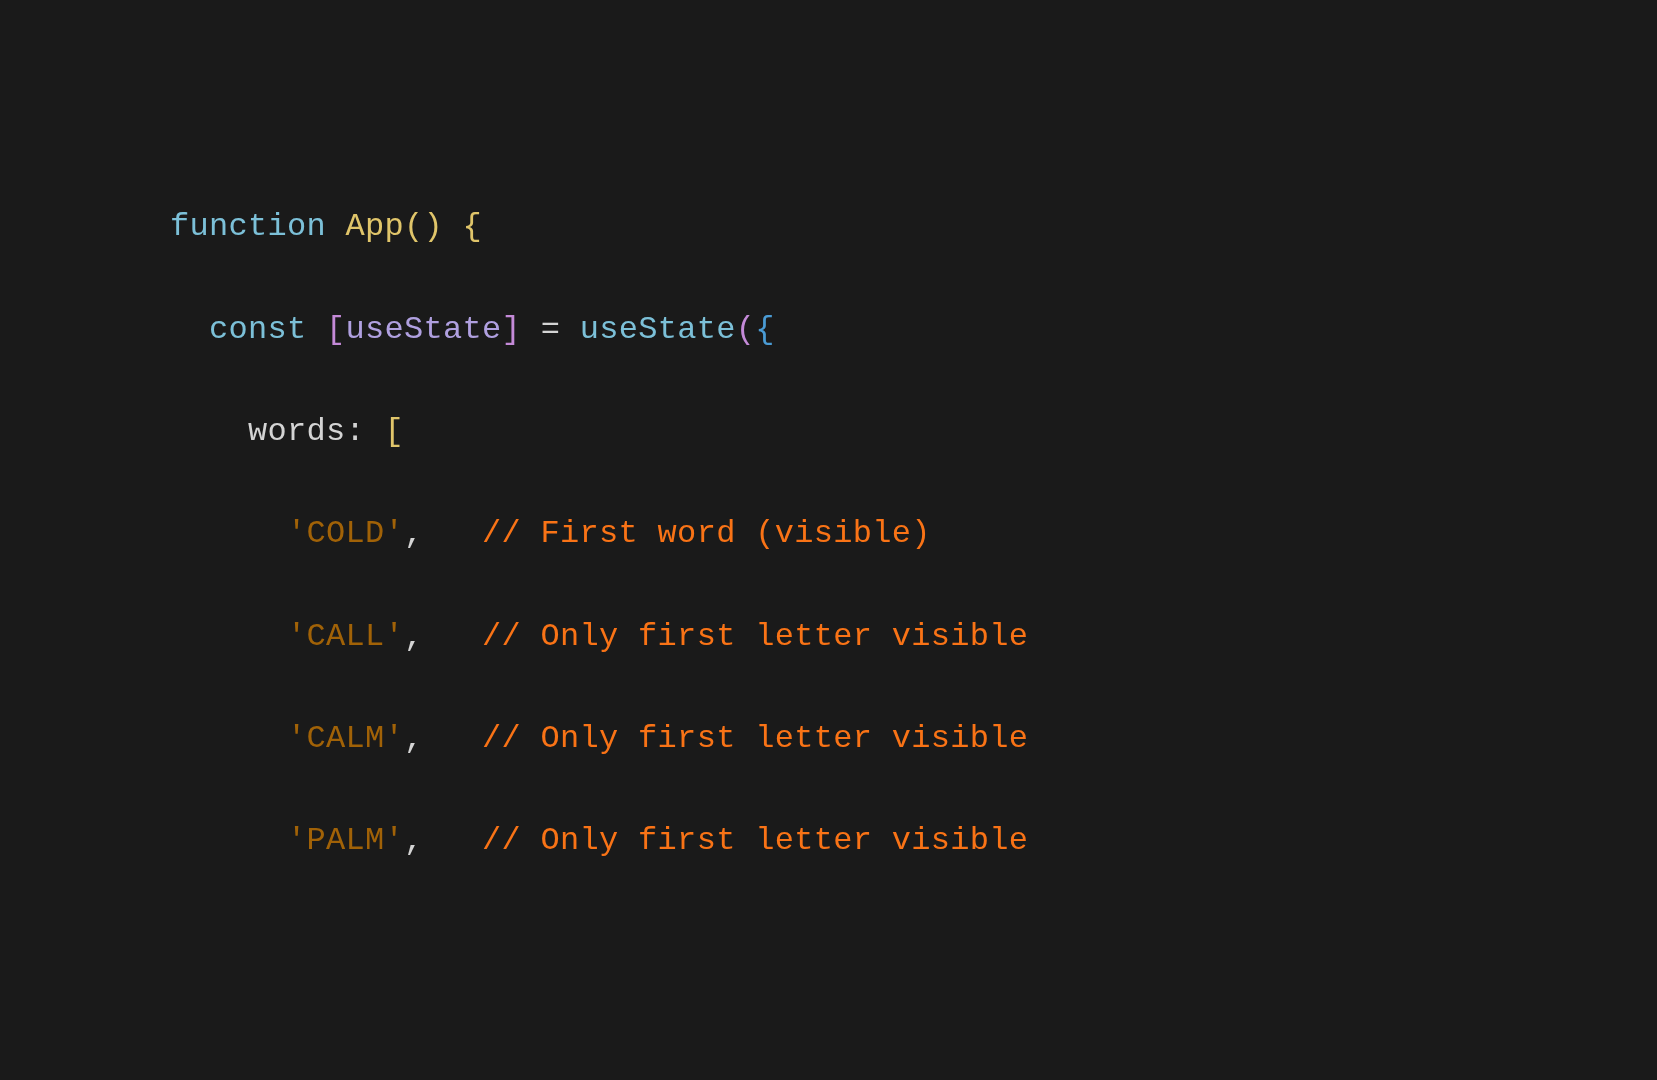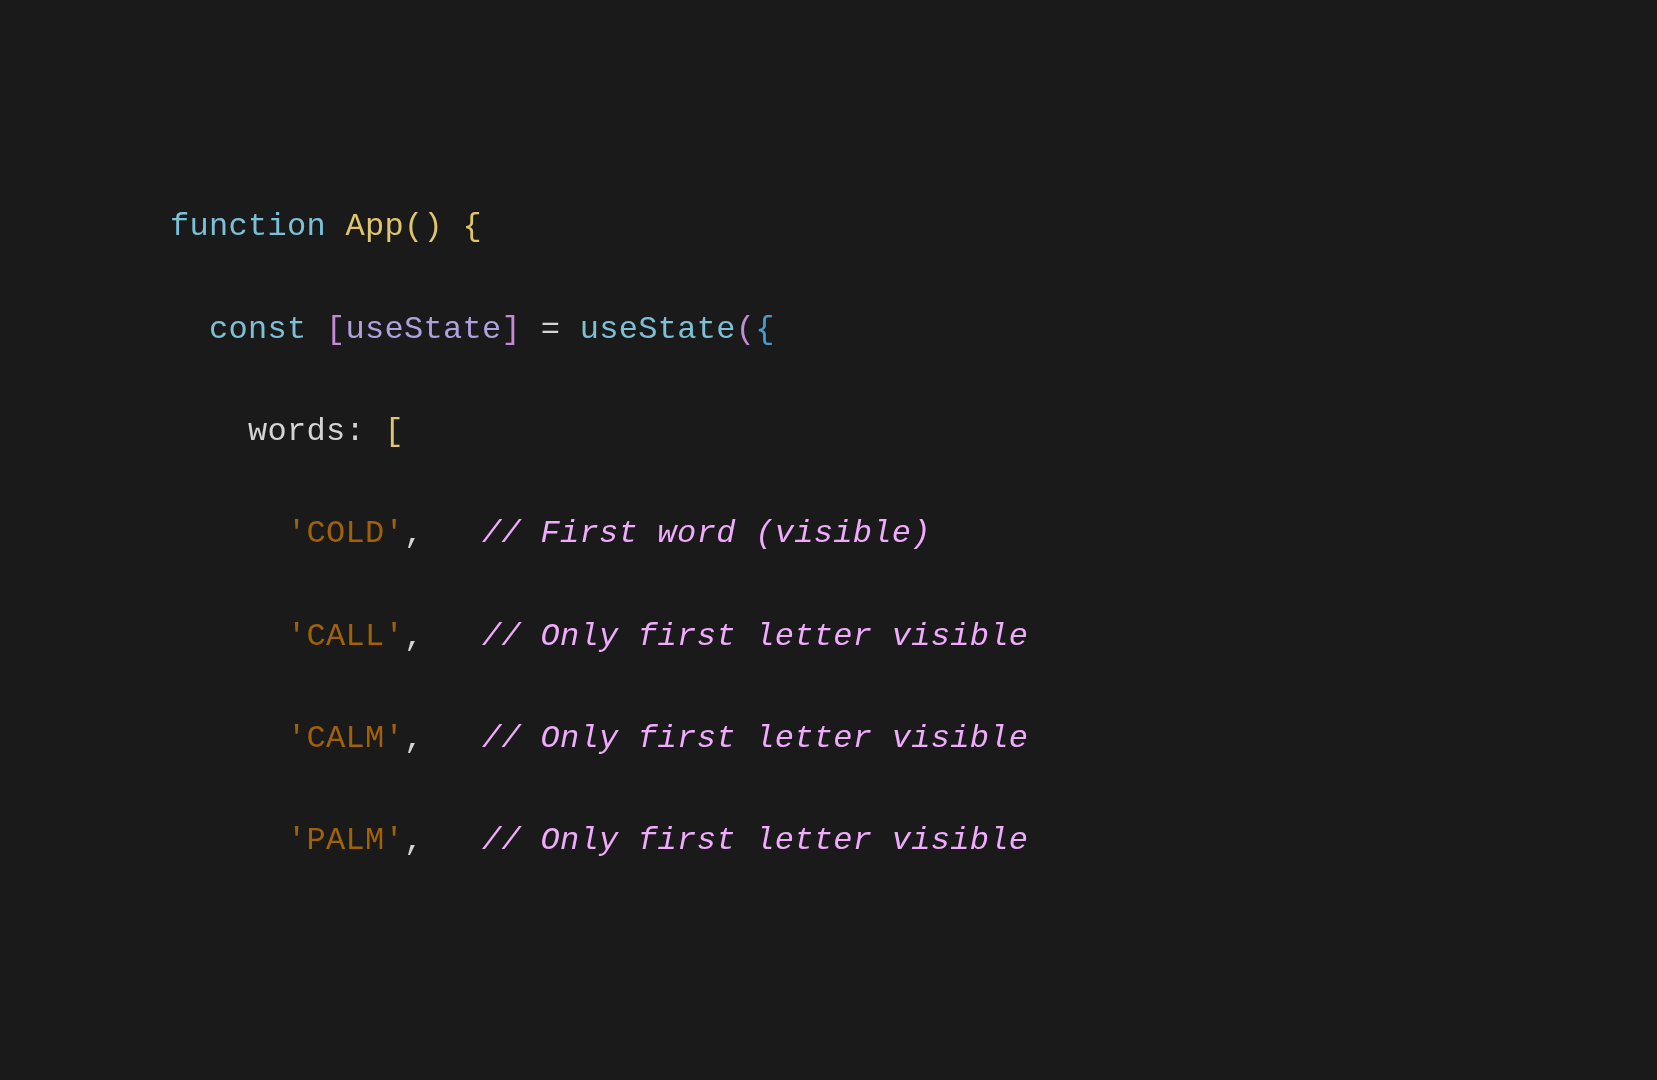--- a/index.html
+++ b/index.html
@@ -33,21 +33,21 @@
     .var-name { color: #b0a0e0; }
     .equals { color: #d4d4d4; }
     .fn-call { color: #7cc0d8; }
     .paren-purple { color: #c48ad8; }
     .brace-blue { color: #4a9bd4; }
     .prop-name { color: #d4d4d4; margin-top: 40px; }
     .colon { color: #d4d4d4; }
     .bracket-yellow { color: #e0c56a; }
     .string { color: #a16207; }
     .comma { color: #d4d4d4; }
-    .comment { color: #f0abfc; font-style: italic; }
+    .comment { color: #f97316; }
   </style>
 </head>
 <body>
 
 <div class="code-container">
 <span class="line"><span class="kw-function">function</span> <span class="fn-name">App</span><span class="paren-yellow">()</span> <span class="brace-yellow">{</span></span>
 <span class="line">  <span class="kw-const">const</span> <span class="bracket-purple">[</span><span class="var-name">useState</span><span class="bracket-purple">]</span> <span class="equals">=</span> <span class="fn-call">useState</span><span class="paren-purple">(</span><span class="brace-blue">{</span></span>
 <span class="line">    <span class="prop-name">words</span><span class="colon">:</span> <span class="bracket-yellow">[</span></span>
 <span class="line">      <span class="string">'COLD'</span><span class="comma">,</span>   <span class="comment">// First word (visible)</span></span>
 <span class="line">      <span class="string">'CALL'</span><span class="comma">,</span>   <span class="comment">// Only first letter visible</span></span>

